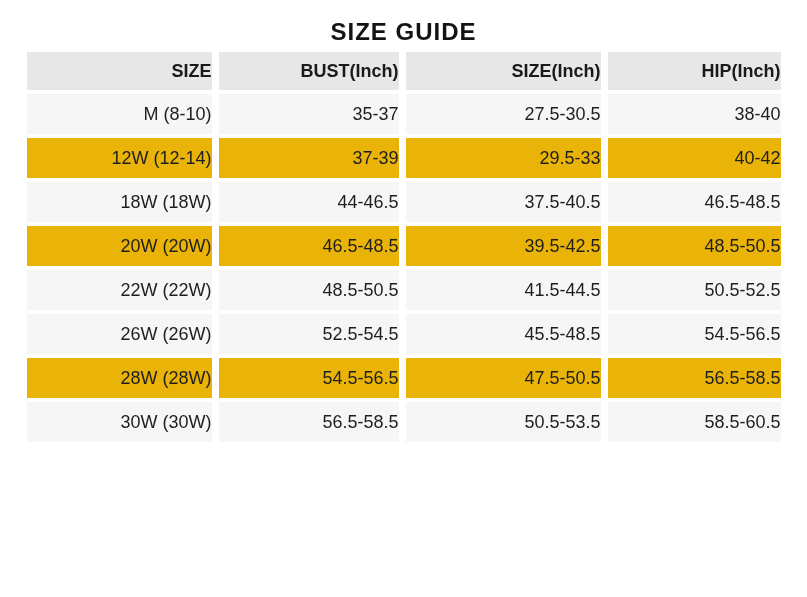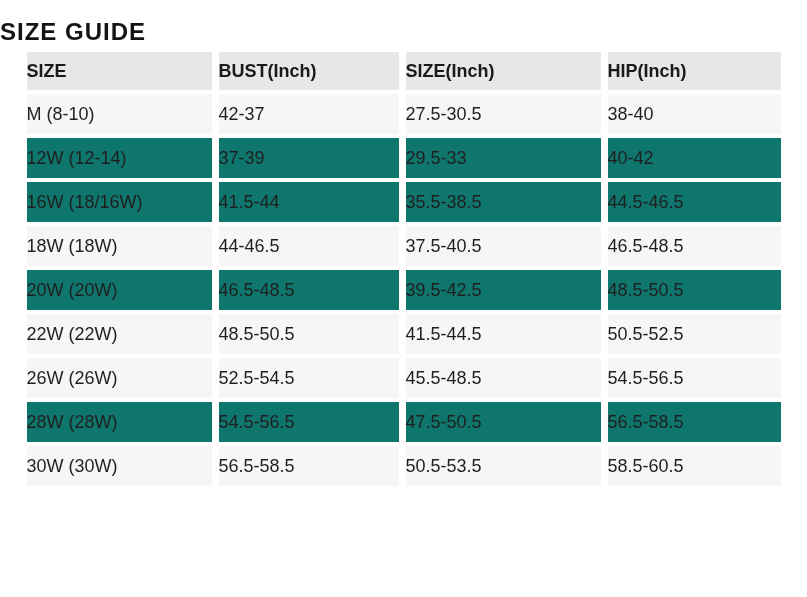--- a/index.html
+++ b/index.html
@@ -8,20 +8,21 @@
   }
   body {
     width: 807px;
     height: 597px;
     background: #ffffff;
     font-family: "Liberation Sans", sans-serif;
     color: #1b1b1b;
     overflow: hidden;
   }
   .page-title {
+    text-align: center;
     font-size: 24px;
     font-weight: 600;
     letter-spacing: 1px;
     color: #141414;
     margin: 0;
     padding-top: 17px;
     line-height: 30px;
   }
   table.size-table {
     border-collapse: separate;
@@ -31,34 +32,34 @@
   }
   col.c-size  { width: 185px; }
   col.c-bust  { width: 180px; }
   col.c-waist { width: 195px; }
   col.c-hip   { width: 173px; }
   .size-table th {
     background: #e7e7e7;
     height: 38px;
     font-size: 18px;
     font-weight: 700;
-    text-align: left;
+    text-align: right;
     color: #1a1a1a;
     padding: 0;
   }
   .size-table td {
     height: 40px;
     font-size: 18px;
     font-weight: 400;
-    text-align: left;
+    text-align: right;
     color: #1f1f1f;
     padding: 0;
   }
   tr.row-light td { background: #f6f6f6; }
-  tr.row-dark  td { background: #0f766e; }
+  tr.row-dark  td { background: #eab308; }
 </style>
 </head>
 <body>
 
 <h1 class="page-title">SIZE GUIDE</h1>
 
 <table class="size-table">
   <colgroup>
     <col class="c-size">
       <col class="c-bust">
@@ -69,35 +70,29 @@
     <tr>
       <th>SIZE</th>
       <th>BUST(Inch)</th>
       <th>SIZE(Inch)</th>
       <th>HIP(Inch)</th>
     </tr>
   </thead>
   <tbody>
     <tr class="row-light">
       <td>M (8-10)</td>
-      <td>42-37</td>
+      <td>35-37</td>
       <td>27.5-30.5</td>
       <td>38-40</td>
     </tr>
     <tr class="row-dark">
       <td>12W (12-14)</td>
       <td>37-39</td>
       <td>29.5-33</td>
       <td>40-42</td>
-    </tr>
-    <tr class="row-dark">
-      <td>16W (18/16W)</td>
-      <td>41.5-44</td>
-      <td>35.5-38.5</td>
-      <td>44.5-46.5</td>
     </tr>
     <tr class="row-light">
       <td>18W (18W)</td>
       <td>44-46.5</td>
       <td>37.5-40.5</td>
       <td>46.5-48.5</td>
     </tr>
     <tr class="row-dark">
       <td>20W (20W)</td>
       <td>46.5-48.5</td>

